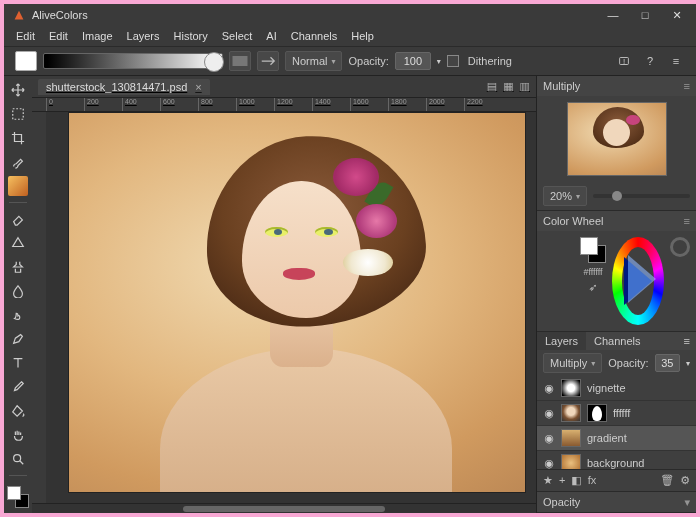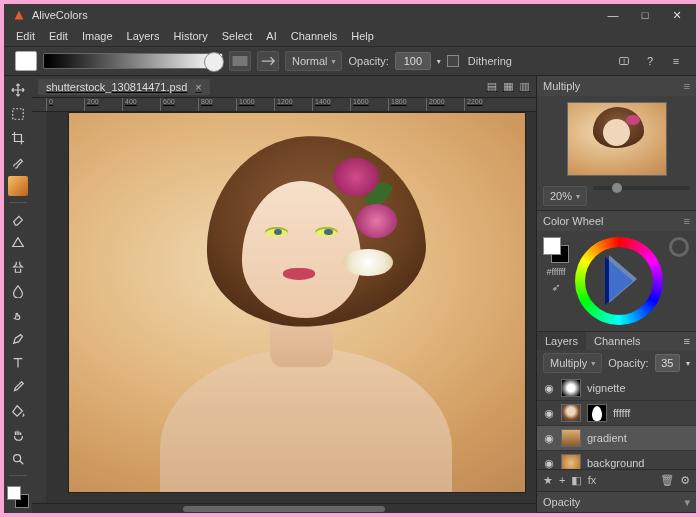--- a/index.html
+++ b/index.html
@@ -61,25 +61,25 @@
 .scrollh{height:10px;background:#333;border-top:1px solid #222;position:relative;}
 .scrollh .thumb{position:absolute;left:30%;width:40%;top:2px;height:6px;background:#666;border-radius:3px;}
 .right { width:160px; background:#3f3f3f; display:flex; flex-direction:column; font-size:11px; color:#ccc; border-left:1px solid #222;}
 .panel{border-bottom:1px solid #2a2a2a;}
 .phead{height:20px;display:flex;align-items:center;padding:0 6px;background:#444;}
 .phead .toggle{margin-left:auto;opacity:.6;cursor:pointer;}
 .navthumb{width:100px;height:74px;margin:6px auto;border:1px solid #666;background:radial-gradient(120% 100% at 40% 40%, #f0d9b0, #d09a5f 60%, #a6744a);position:relative;overflow:hidden;}
 .navthumb .nh{position:absolute;left:26%;top:6%;width:52%;height:56%;background:radial-gradient(60% 60% at 50% 40%,#8a5a3a,#533018);border-radius:48% 52% 55% 45%/60% 60% 40% 40%;}
 .navthumb .nfc{position:absolute;left:36%;top:22%;width:28%;height:38%;background:#f0d7bc;border-radius:50%;}
 .navthumb .nfl{position:absolute;left:60%;top:16%;width:14%;height:14%;background:#c7447c;border-radius:50%;}
-.zoomrow{display:flex;padding:4px 6px;gap:6px;}
+.zoomrow{display:flex;align-items:center;padding:4px 6px;gap:6px;}
 .slider{flex:1;height:4px;background:#333;position:relative;border-radius:2px;}
 .slider .sthumb{position:absolute;left:20%;top:-3px;width:10px;height:10px;background:#888;border-radius:50%;}
 .cw-body{padding:6px;display:flex;gap:6px;align-items:flex-start;}
-.cw-left{display:flex;flex-direction:column;gap:4px;align-items:center;}
+.cw-left{display:flex;flex-direction:column;gap:4px;align-items:center;margin-left:37px;}
 .cw-sw{position:relative;width:26px;height:26px;}
 .cw-sw .a{position:absolute;left:0;top:0;width:18px;height:18px;background:#fff;border:1px solid #888;}
 .cw-sw .b{position:absolute;right:0;bottom:0;width:18px;height:18px;background:#000;border:1px solid #888;}
 .hex{font-size:9px;color:#bbb;}
 .eyedrop{color:#bbb;}
 .wheel{width:88px;height:88px;border-radius:50%;background:conic-gradient(red,magenta,blue,cyan,lime,yellow,red);position:relative;display:flex;align-items:center;justify-content:center;}
 .wheel::before{content:"";position:absolute;inset:10px;border-radius:50%;background:#3f3f3f;}
 .tri{position:absolute;width:0;height:0;border-left:28px solid #001a80;border-top:24px solid transparent;border-bottom:24px solid transparent;transform:rotate(0deg) translateX(0);}
 .tri2{position:absolute;width:0;height:0;border-left:28px solid #6aa0ff;border-top:24px solid transparent;border-bottom:24px solid transparent;transform:translate(4px,-2px);mix-blend-mode:screen;opacity:.6;}
 .cw-right{display:flex;flex-direction:column;gap:6px;align-items:center;}

